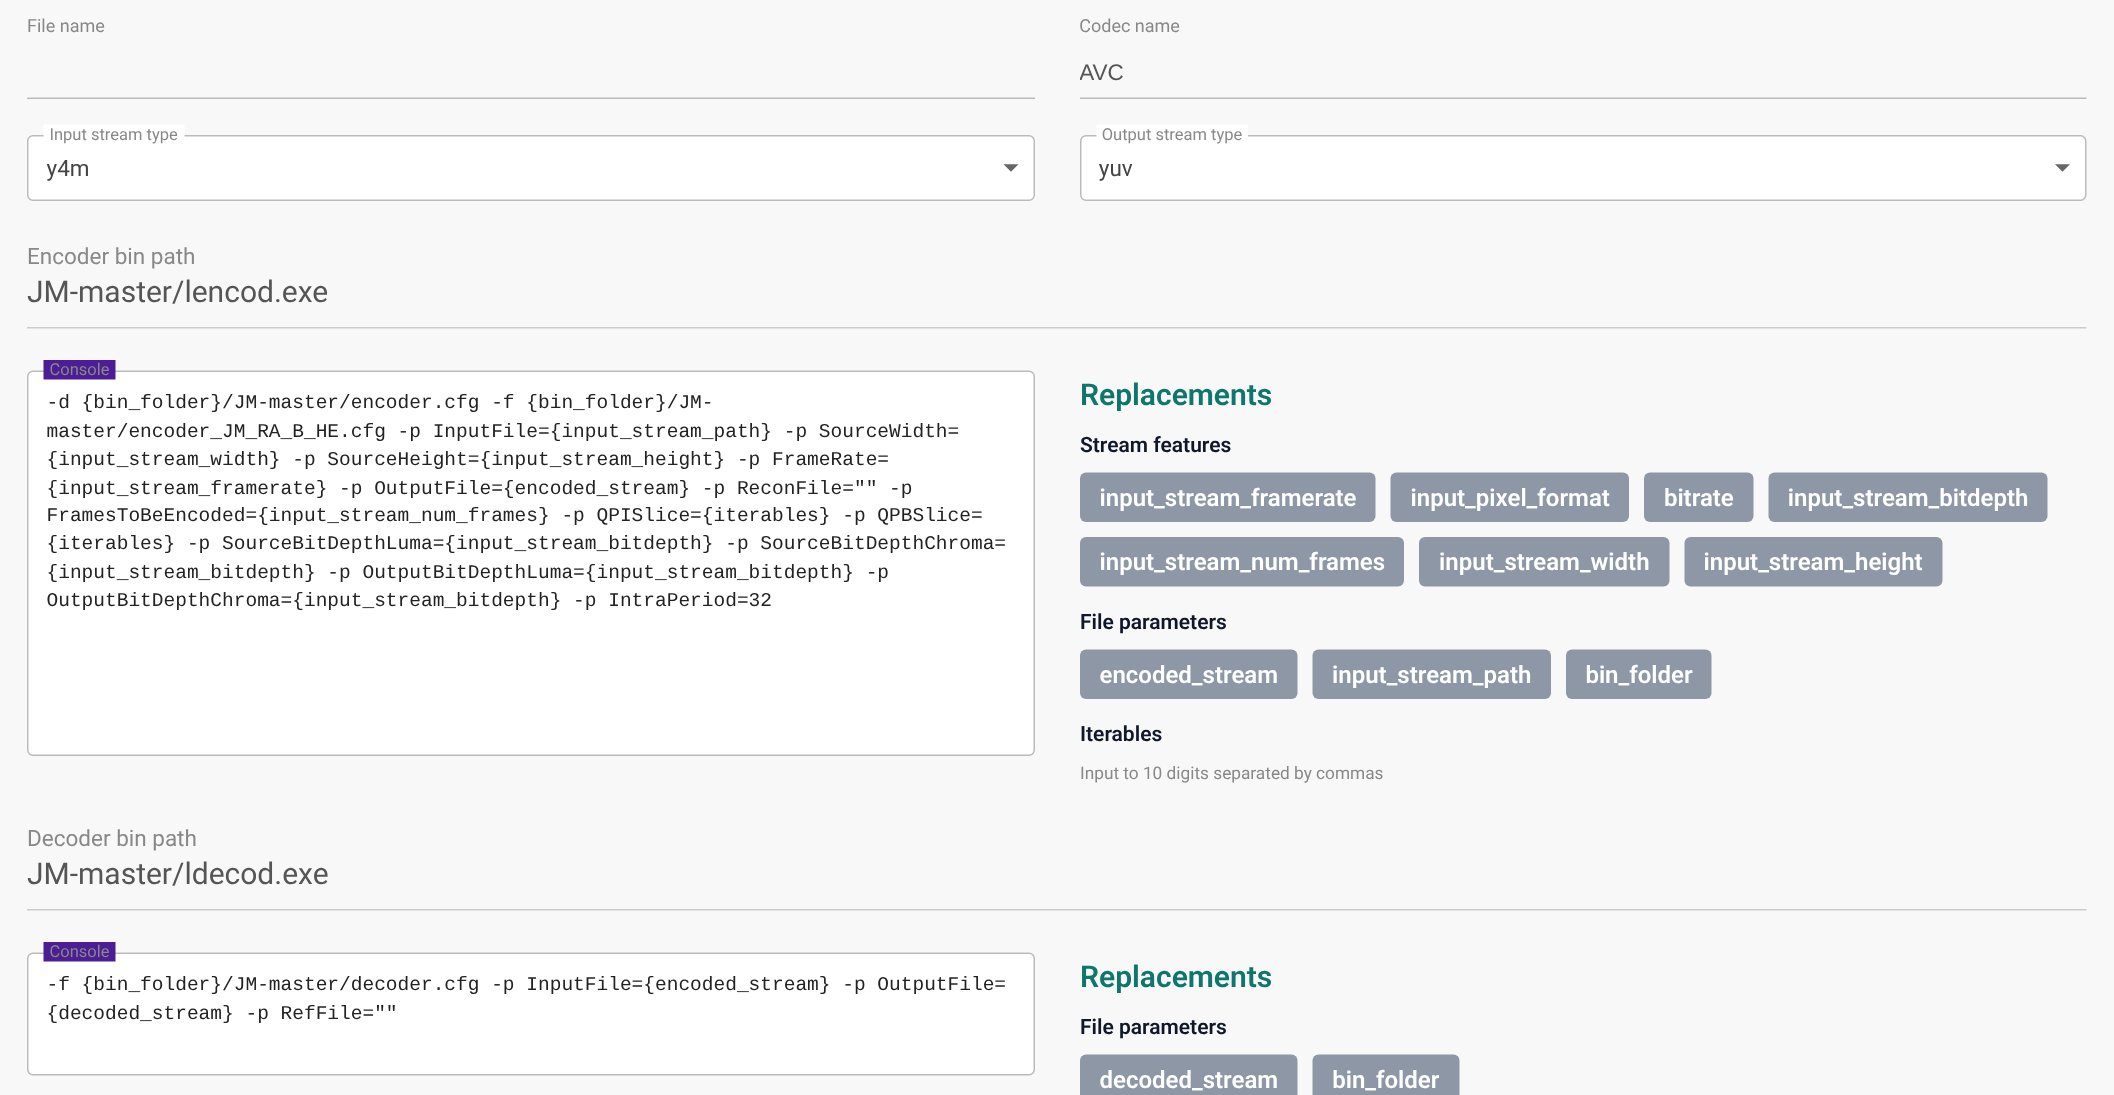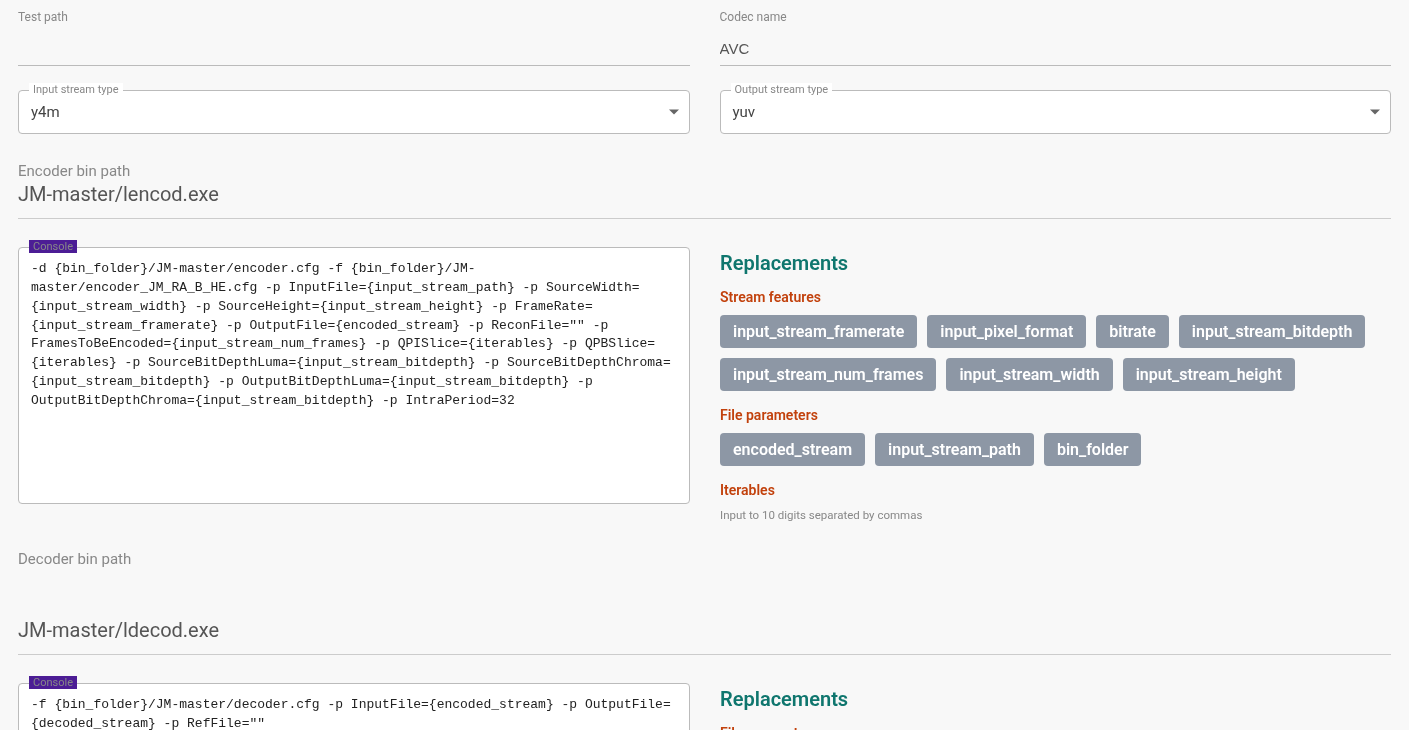--- a/index.html
+++ b/index.html
@@ -91,21 +91,21 @@
 
   .rep-title {
     font-size: 20px;
     font-weight: 600;
     color: #0f766e;
     margin: 14px 0 14px 0;
   }
   .sub-title {
     font-size: 14px;
     font-weight: 600;
-    color: #c2410c;
+    color: #0f172a;
     margin: 4px 0 10px 0;
   }
   .chip-row {
     display: flex;
     flex-wrap: wrap;
     gap: 10px;
     margin-bottom: 16px;
   }
   .chip {
     background: #8d97a5;
@@ -155,21 +155,21 @@
     height: 0;
     border-bottom: 1px solid #ccc;
     margin-bottom: 4px;
   }
 </style>
 </head>
 <body>
 
 <div class="row">
   <div class="col">
-    <span class="underline-label">Test path</span>
+    <span class="underline-label">File name</span>
     <input class="underline-field empty" value="" style="">
   </div>
   <div class="col">
     <span class="underline-label">Codec name</span>
     <input class="underline-field" value="AVC" style="">
   </div>
 </div>
 
 <div class="row" style="margin-top:14px;">
   <div class="col">
@@ -222,21 +222,21 @@
       <span class="chip">bin_folder</span>
     </div>
 
     <div class="sub-title">Iterables</div>
     <div class="helper">Input to 10 digits separated by commas</div>
   </div>
 </div>
 
 <div class="underline-block">
   <div class="lbl">Decoder bin path</div>
-  <div class="val" style="border-bottom:none;margin-top:48px;">JM-master/ldecod.exe</div>
+  <div class="val" style="border-bottom:none;">JM-master/ldecod.exe</div>
   <div class="full-hr"></div>
 </div>
 
 <div class="two-col-section" style="margin-top:18px;">
   <div class="left-col">
     <div class="console-box">
       <span class="floating-label">Console</span>
       <div class="console-text">-f {bin_folder}/JM-master/decoder.cfg -p InputFile={encoded_stream} -p OutputFile={decoded_stream} -p RefFile=""</div>
     </div>
   </div>

